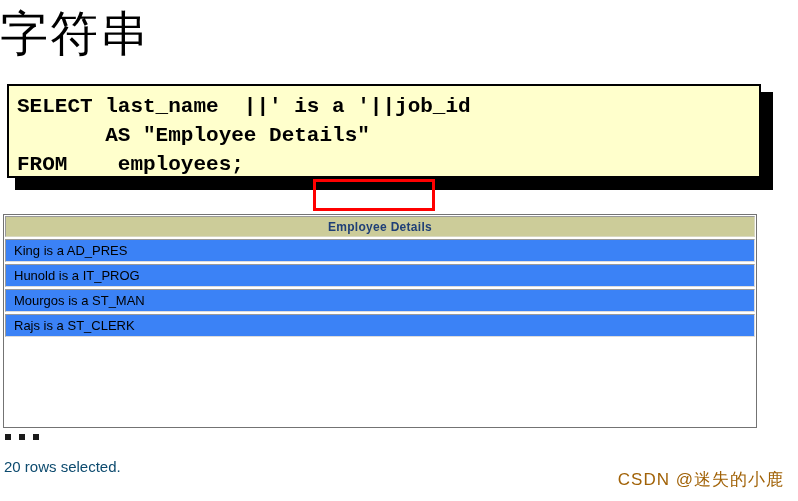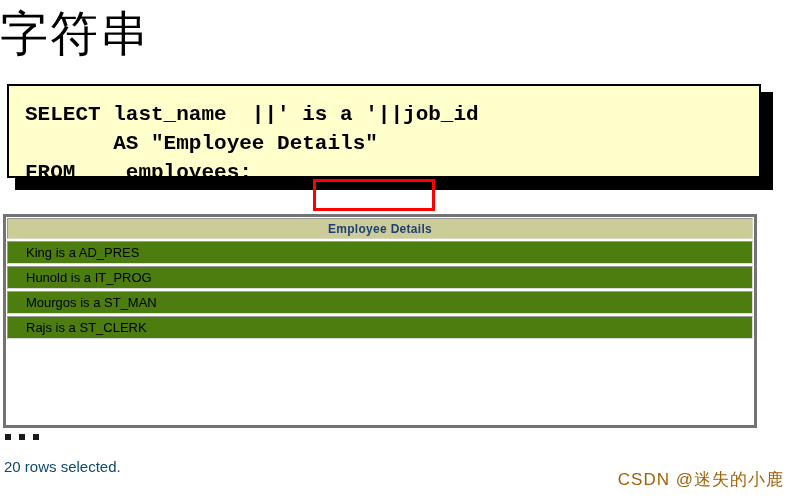--- a/index.html
+++ b/index.html
@@ -53,21 +53,21 @@
     height: 94px;
     background: #ffffcc;
     border: 2px solid #000000;
     box-sizing: border-box;
     overflow: hidden;
   }
   #code-text {
     position: absolute;
     left: 8px;
     top: 6px;
-    margin: 8px;
+    margin: 0;
     font-family: "Liberation Mono", "DejaVu Sans Mono", monospace;
     font-size: 21px;
     line-height: 29px;
     font-weight: bold;
     color: #000000;
     white-space: pre;
     letter-spacing: 0px;
   }
   #code-highlight-box {
     position: absolute;
@@ -80,21 +80,21 @@
     pointer-events: none;
   }
 
   
   #result-table {
     position: absolute;
     left: 3px;
     top: 214px;
     width: 754px;
     height: 214px;
-    border: 3px solid #737373;
+    border: 1px solid #737373;
     box-sizing: border-box;
     background: #ffffff;
     overflow: hidden;
     padding: 1px;
   }
   .result-header {
     height: 21px;
     line-height: 21px;
     background: #cccc99;
     border: 1px solid #999999;
@@ -105,26 +105,26 @@
     font-family: "Liberation Sans", sans-serif;
     font-size: 12px;
     font-weight: bold;
     color: #1f3f77;
     letter-spacing: 0.3px;
   }
   .result-row {
     height: 23px;
     line-height: 22px;
     margin-top: 2px;
-    background: #4d7c0f;
+    background: #3b82f6;
     border: 1px solid #9a9a9a;
     border-right-color: #dcdcdc;
     border-bottom-color: #dcdcdc;
     box-sizing: border-box;
-    padding-left: 18px;
+    padding-left: 8px;
     font-family: "Liberation Sans", sans-serif;
     font-size: 13px;
     color: #000000;
     white-space: nowrap;
     overflow: hidden;
   }
 
   
   #ellipsis {
     position: absolute;

